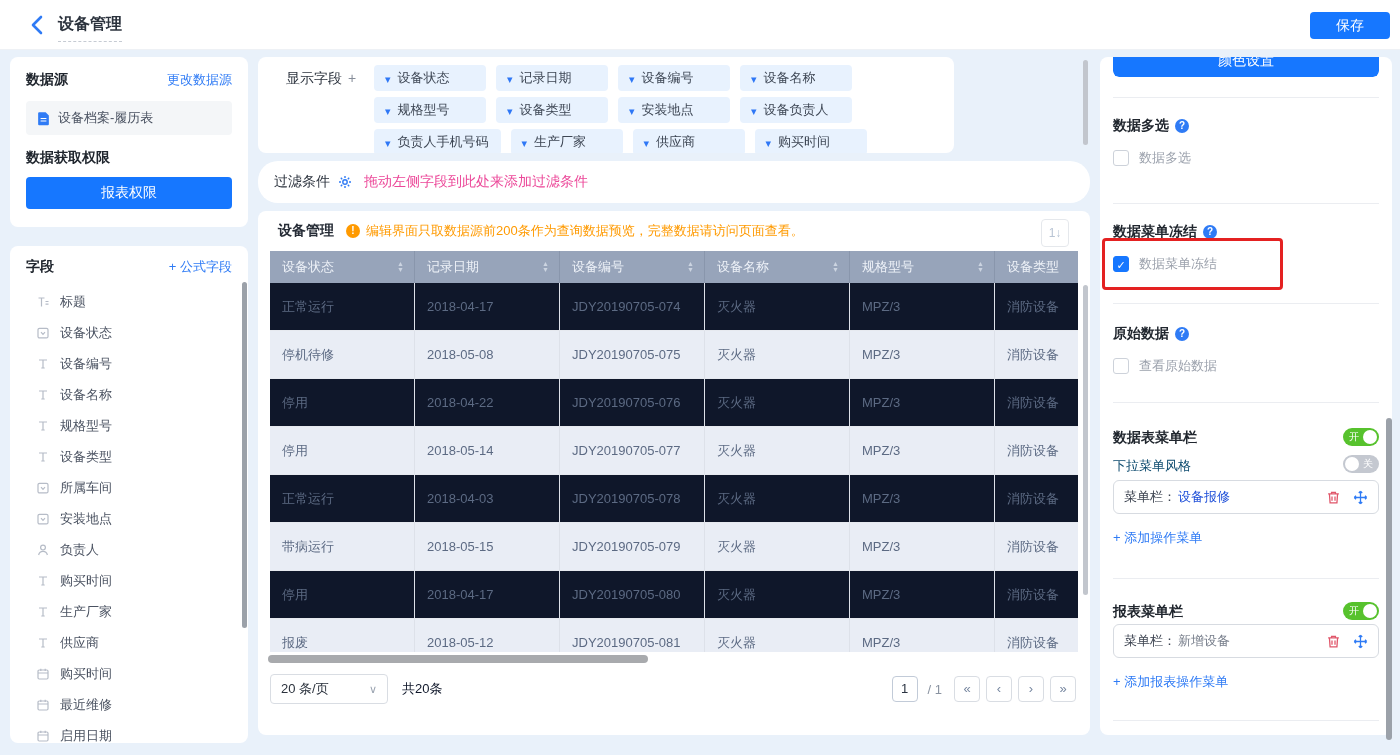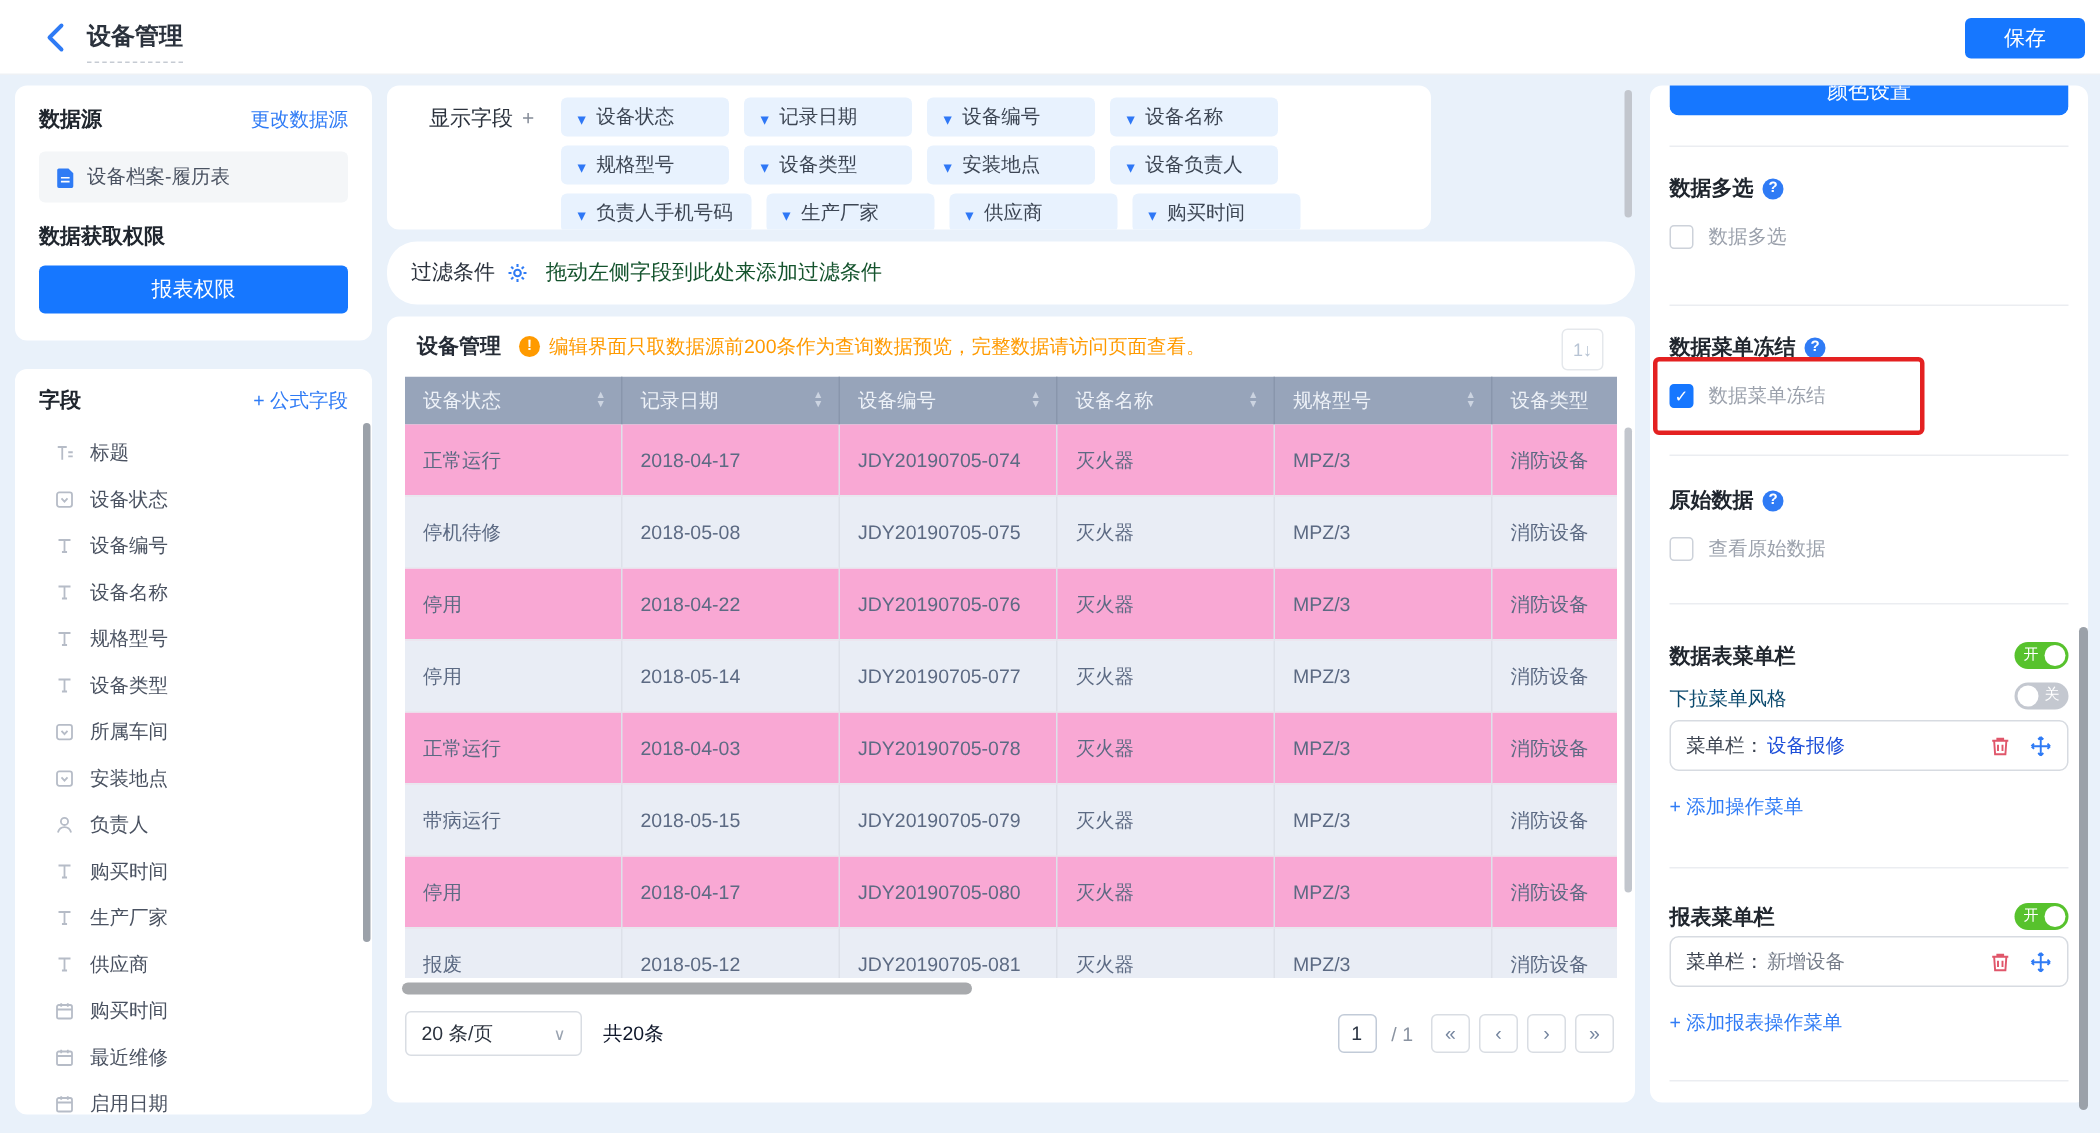--- a/index.html
+++ b/index.html
@@ -36,38 +36,38 @@
   
   .card-display { left:258px; top:57px; width:696px; height:96px; padding:8px 14px 6px 28px; display:flex; overflow:hidden; }
   .df-label { width:88px; padding-top:5px; color:#2b323d; font-size:14px; flex:none; }
   .df-plus { color:#868d99; margin-left:6px; cursor:pointer; }
   .tags { flex:1; display:flex; flex-wrap:wrap; gap:6px 10px; align-content:flex-start; }
   .tag { min-width:112px; height:26px; background:#e8f2fe; border-radius:4px; display:flex; align-items:center; gap:7px; padding:0 12px 0 11px; color:#3d4654; cursor:pointer; }
   .tag .caret::before { content:"▾"; color:#2e77f6; font-size:11px; }
 
   .card-filter { left:258px; top:161px; width:832px; height:42px; padding:0 16px; display:flex; align-items:center; gap:8px;border-radius:20px; }
   .filter-label { font-size:14px; color:#2b323d; }
-  .filter-placeholder { color:#14532d; font-size:14px; margin-left:4px; }
+  .filter-placeholder { color:#ec4899; font-size:14px; margin-left:4px; }
 
   .card-table { left:258px; top:211px; width:832px; height:524px; padding:0 12px; overflow:hidden; }
   .tbl-title-row { height:40px; display:flex; align-items:center; gap:12px; padding-left:8px; }
   .tbl-title { font-size:14px; font-weight:bold; color:#262c36; }
   .warn { display:flex; align-items:center; gap:6px; color:#ff9a00; font-size:13px; }
   .warn-badge { width:14px; height:14px; border-radius:50%; background:#ff9a00; color:#fff; font-size:10px; font-weight:bold; text-align:center; line-height:14px; flex:none; }
   .sort-btn { position:absolute; right:21px; top:8px; width:28px; height:28px; border:1px solid #e5e8ec; border-radius:4px; background:#fff; color:#b8c4d4; font-size:12px; text-align:center; line-height:26px; cursor:pointer; }
 
   .table-viewport { position:absolute; left:12px; top:40px; width:808px; height:401px; overflow:hidden; }
   .t-inner { width:870px; }
   .t-header { display:flex; height:32px; background:#97a4ba; color:#eef2f8; }
   .th { width:145px; flex:none; display:flex; align-items:center; justify-content:space-between; padding:0 10px 0 12px; border-right:1px solid #8996ac; cursor:pointer; }
   .th:last-child { border-right:none; }
   .sorter { display:inline-flex; flex-direction:column; line-height:6px; font-size:7px; color:#ccd4e1; }
   .sorter::before { content:"▲"; }
   .sorter::after { content:"▼"; }
-  .tr { display:flex; height:48px; background:#f9a8d4; }
+  .tr { display:flex; height:48px; background:#0f172a; }
   .tr.alt { background:#e9edf5; }
   .td { width:145px; flex:none; display:flex; align-items:center; padding:0 12px; color:#5c6a83; border-right:1px solid #dde1e9; border-bottom:1px solid #e6e9ef; white-space:nowrap; overflow:hidden; }
   .hscroll { position:absolute; left:10px; top:444px; width:380px; height:8px; background:#a8aaad; border-radius:4px; cursor:grab; }
 
   .pagination { position:absolute; left:12px; right:14px; top:463px; height:30px; display:flex; align-items:center; }
   .page-size { width:118px; height:30px; border:1px solid #d9dde3; border-radius:4px; display:flex; align-items:center; justify-content:space-between; padding:0 10px; color:#2b323d; cursor:pointer; background:#fff; }
   .sel-caret { color:#9aa3b0; font-size:11px; }
   .total { color:#0f172a; margin-left:14px; }
   .pager { margin-left:auto; display:flex; align-items:center; gap:6px; }
   .page-input { width:26px; height:26px; border:1px solid #c2cbd8; border-radius:4px; text-align:center; line-height:24px; color:#2b3442; background:#fff; }

